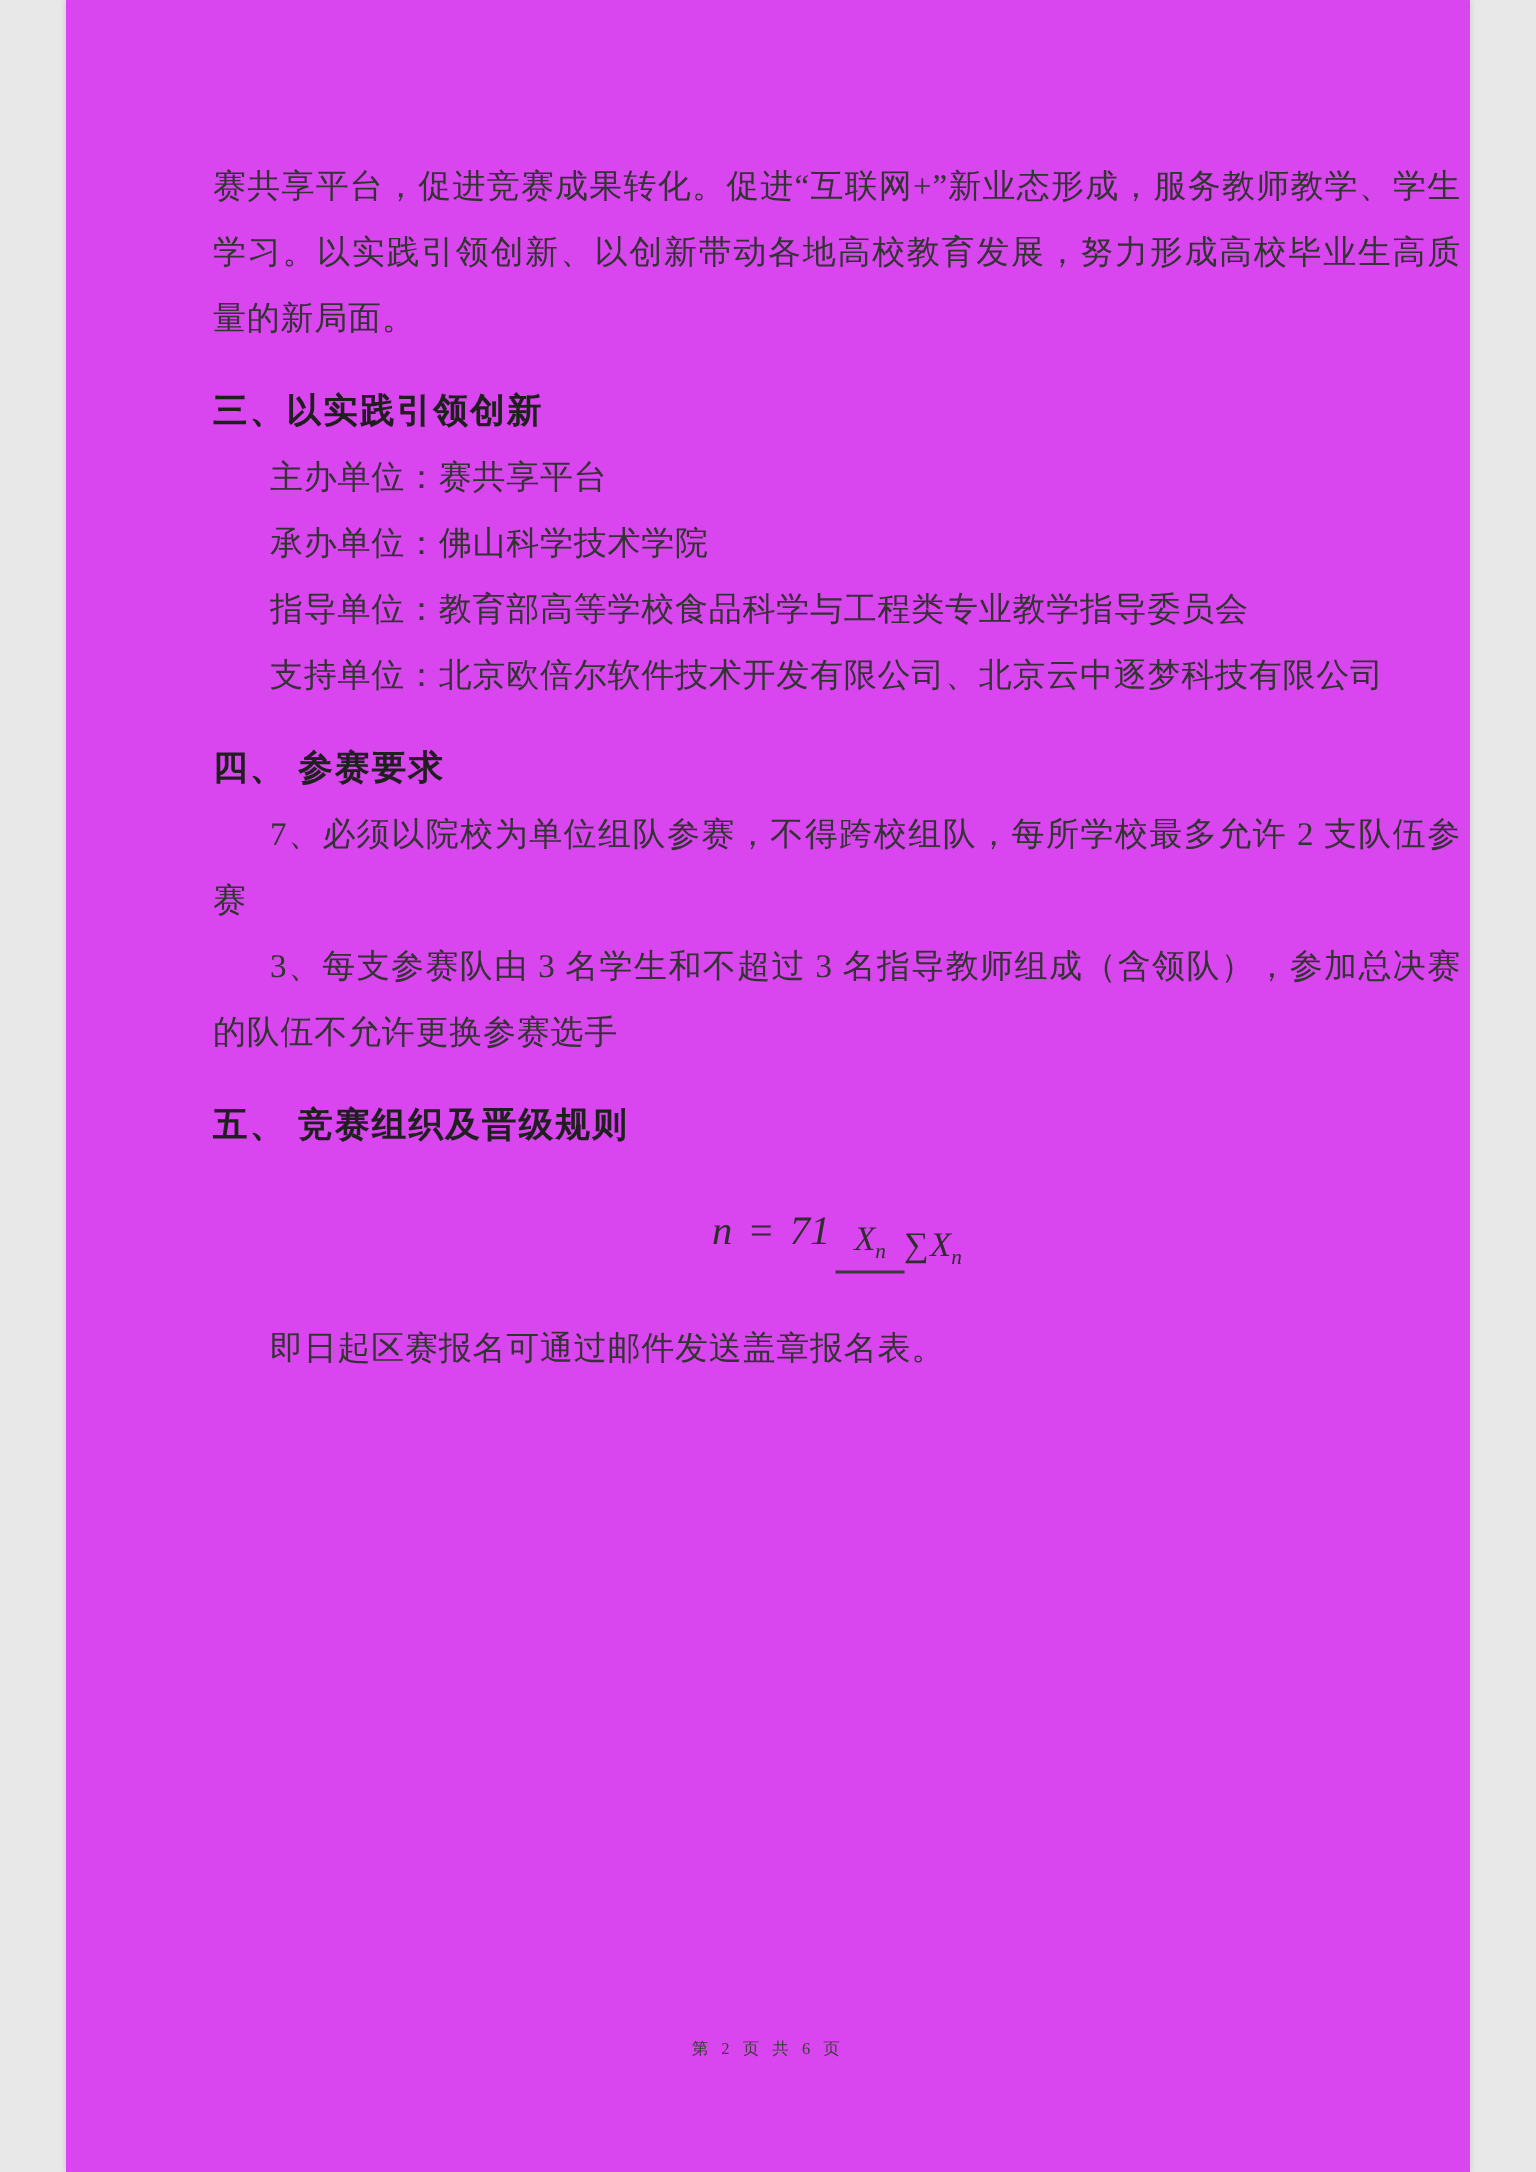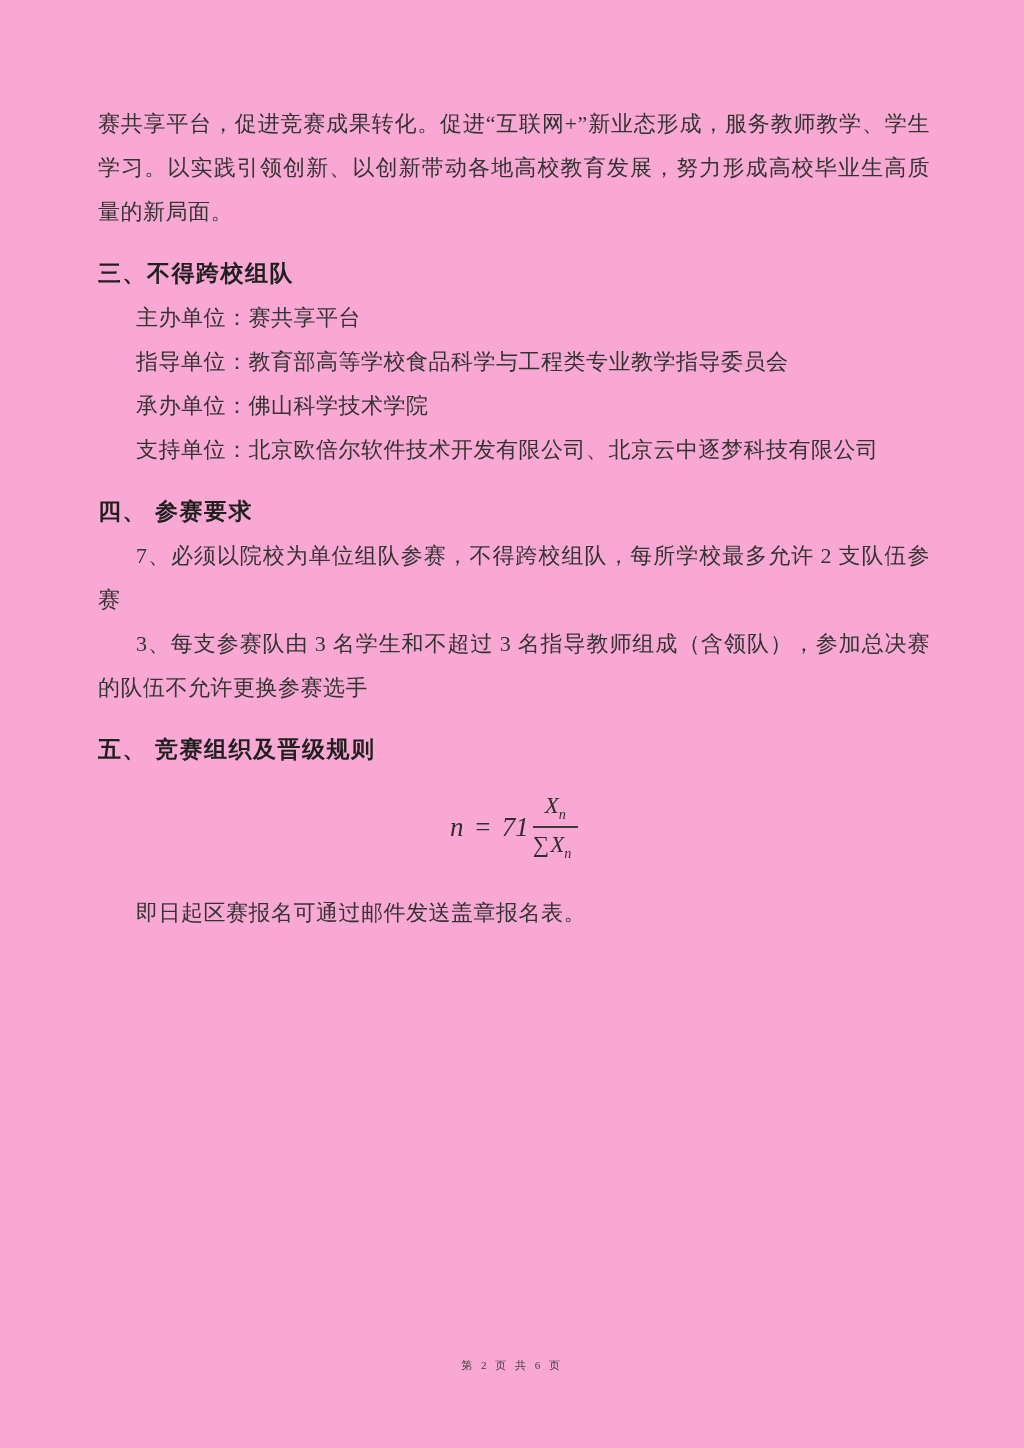--- a/index.html
+++ b/index.html
@@ -1,23 +1,23 @@
 <!DOCTYPE html>
 <html lang="zh"><head>
 <meta charset="utf-8">
 <style>
   html, body { margin: 0; padding: 0; }
   body { background: #e8e8e8; }
 
   .page {
     position: relative;
-    width: 1024px;
+    width: 936px;
     height: 1448px;
     margin: 0 auto;
-    background: #f9a8d4;
+    background: #d946ef;
     overflow: hidden;
     box-shadow: 0 0 4px rgba(0,0,0,.15);
   }
 
   .content {
     position: absolute;
     left: 98px;
     top: 102px;
     width: 832px;
   }
@@ -54,23 +54,24 @@
     margin: 20px 0 8px 0;
     font-family: "Liberation Serif", "DejaVu Serif", serif;
     font-style: italic;
     color: #2e2e2e;
   }
   .f-lhs, .f-eq, .f-coef { font-size: 27px; }
   .f-eq  { margin: 0 10px; }
   .f-coef{ margin-right: 4px; }
   .frac {
     display: inline-flex;
-    flex-direction: column;
+    align-items: center;
     font-size: 23px;
     line-height: 1.25;
+    margin-top: 20px;
   }
   .frac .num { padding: 0 12px 3px 12px; border-bottom: 2px solid #3a3a3a; }
   .frac .den { padding-top: 3px; }
   .frac sub { font-size: 0.62em; letter-spacing: 0; }
   .sigma { font-style: normal; margin-right: 1px; }
 
   .footer {
     position: absolute;
     left: 0;
     right: 0;
@@ -83,24 +84,24 @@
   }
 </style>
 </head>
 <body>
 
 <div class="page">
   <main class="content">
 
     <p class="body">赛共享平台，促进竞赛成果转化。促进“互联网+”新业态形成，服务教师教学、学生学习。以实践引领创新、以创新带动各地高校教育发展，努力形成高校毕业生高质量的新局面。</p>
 
-    <h2 class="heading">三、不得跨校组队</h2>
+    <h2 class="heading">三、以实践引领创新</h2>
     <p class="body indent">主办单位：赛共享平台</p>
+    <p class="body indent">承办单位：佛山科学技术学院</p>
     <p class="body indent">指导单位：教育部高等学校食品科学与工程类专业教学指导委员会</p>
-    <p class="body indent">承办单位：佛山科学技术学院</p>
     <p class="body indent">支持单位：北京欧倍尔软件技术开发有限公司、北京云中逐梦科技有限公司</p>
 
     <h2 class="heading">四、 参赛要求</h2>
     <p class="body indent">7、必须以院校为单位组队参赛，不得跨校组队，每所学校最多允许 2 支队伍参赛</p>
     <p class="body indent">3、每支参赛队由 3 名学生和不超过 3 名指导教师组成（含领队），参加总决赛的队伍不允许更换参赛选手</p>
 
     <h2 class="heading">五、 竞赛组织及晋级规则</h2>
 
     <div class="formula">
       <span class="f-lhs">n</span>

